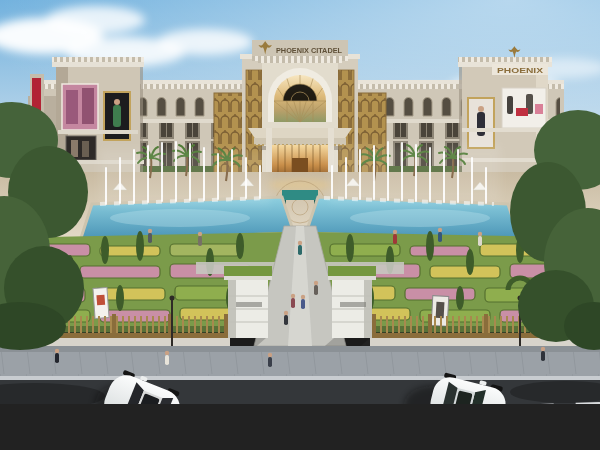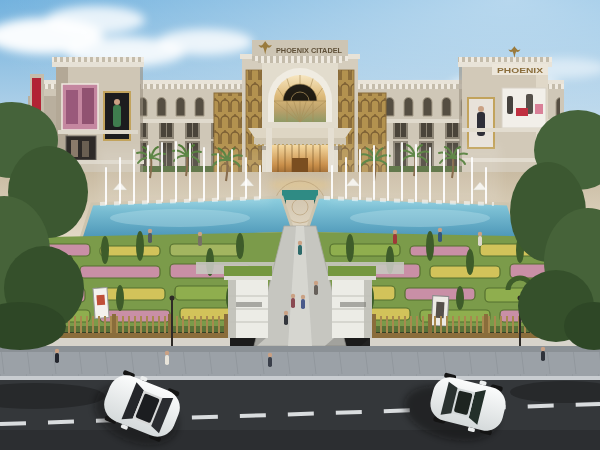--- a/index.html
+++ b/index.html
@@ -1,16 +1,16 @@
 <!DOCTYPE html>
 <html><head>
 <meta charset="utf-8">
 <style>
   html,body{margin:0;padding:0;background:#222;}
-  #stage{position:relative;width:600px;height:450px;overflow:hidden;font-family:"Liberation Sans",sans-serif;text-decoration:underline;}
+  #stage{position:relative;width:600px;height:404px;overflow:hidden;font-family:"Liberation Sans",sans-serif;text-decoration:underline;}
   #stage svg{display:block;}
   .sign-text{font-family:"Liberation Sans",sans-serif;font-weight:bold;fill:#5f5038;}
   .tower-text{font-family:"Liberation Sans",sans-serif;font-weight:bold;fill:#8a6d3b;}
   .skin{fill:#caa184;}
 </style>
 </head>
 <body>
 
 <div id="stage">
 <svg width="600" height="450" viewBox="0 0 600 450" xmlns="http://www.w3.org/2000/svg">

